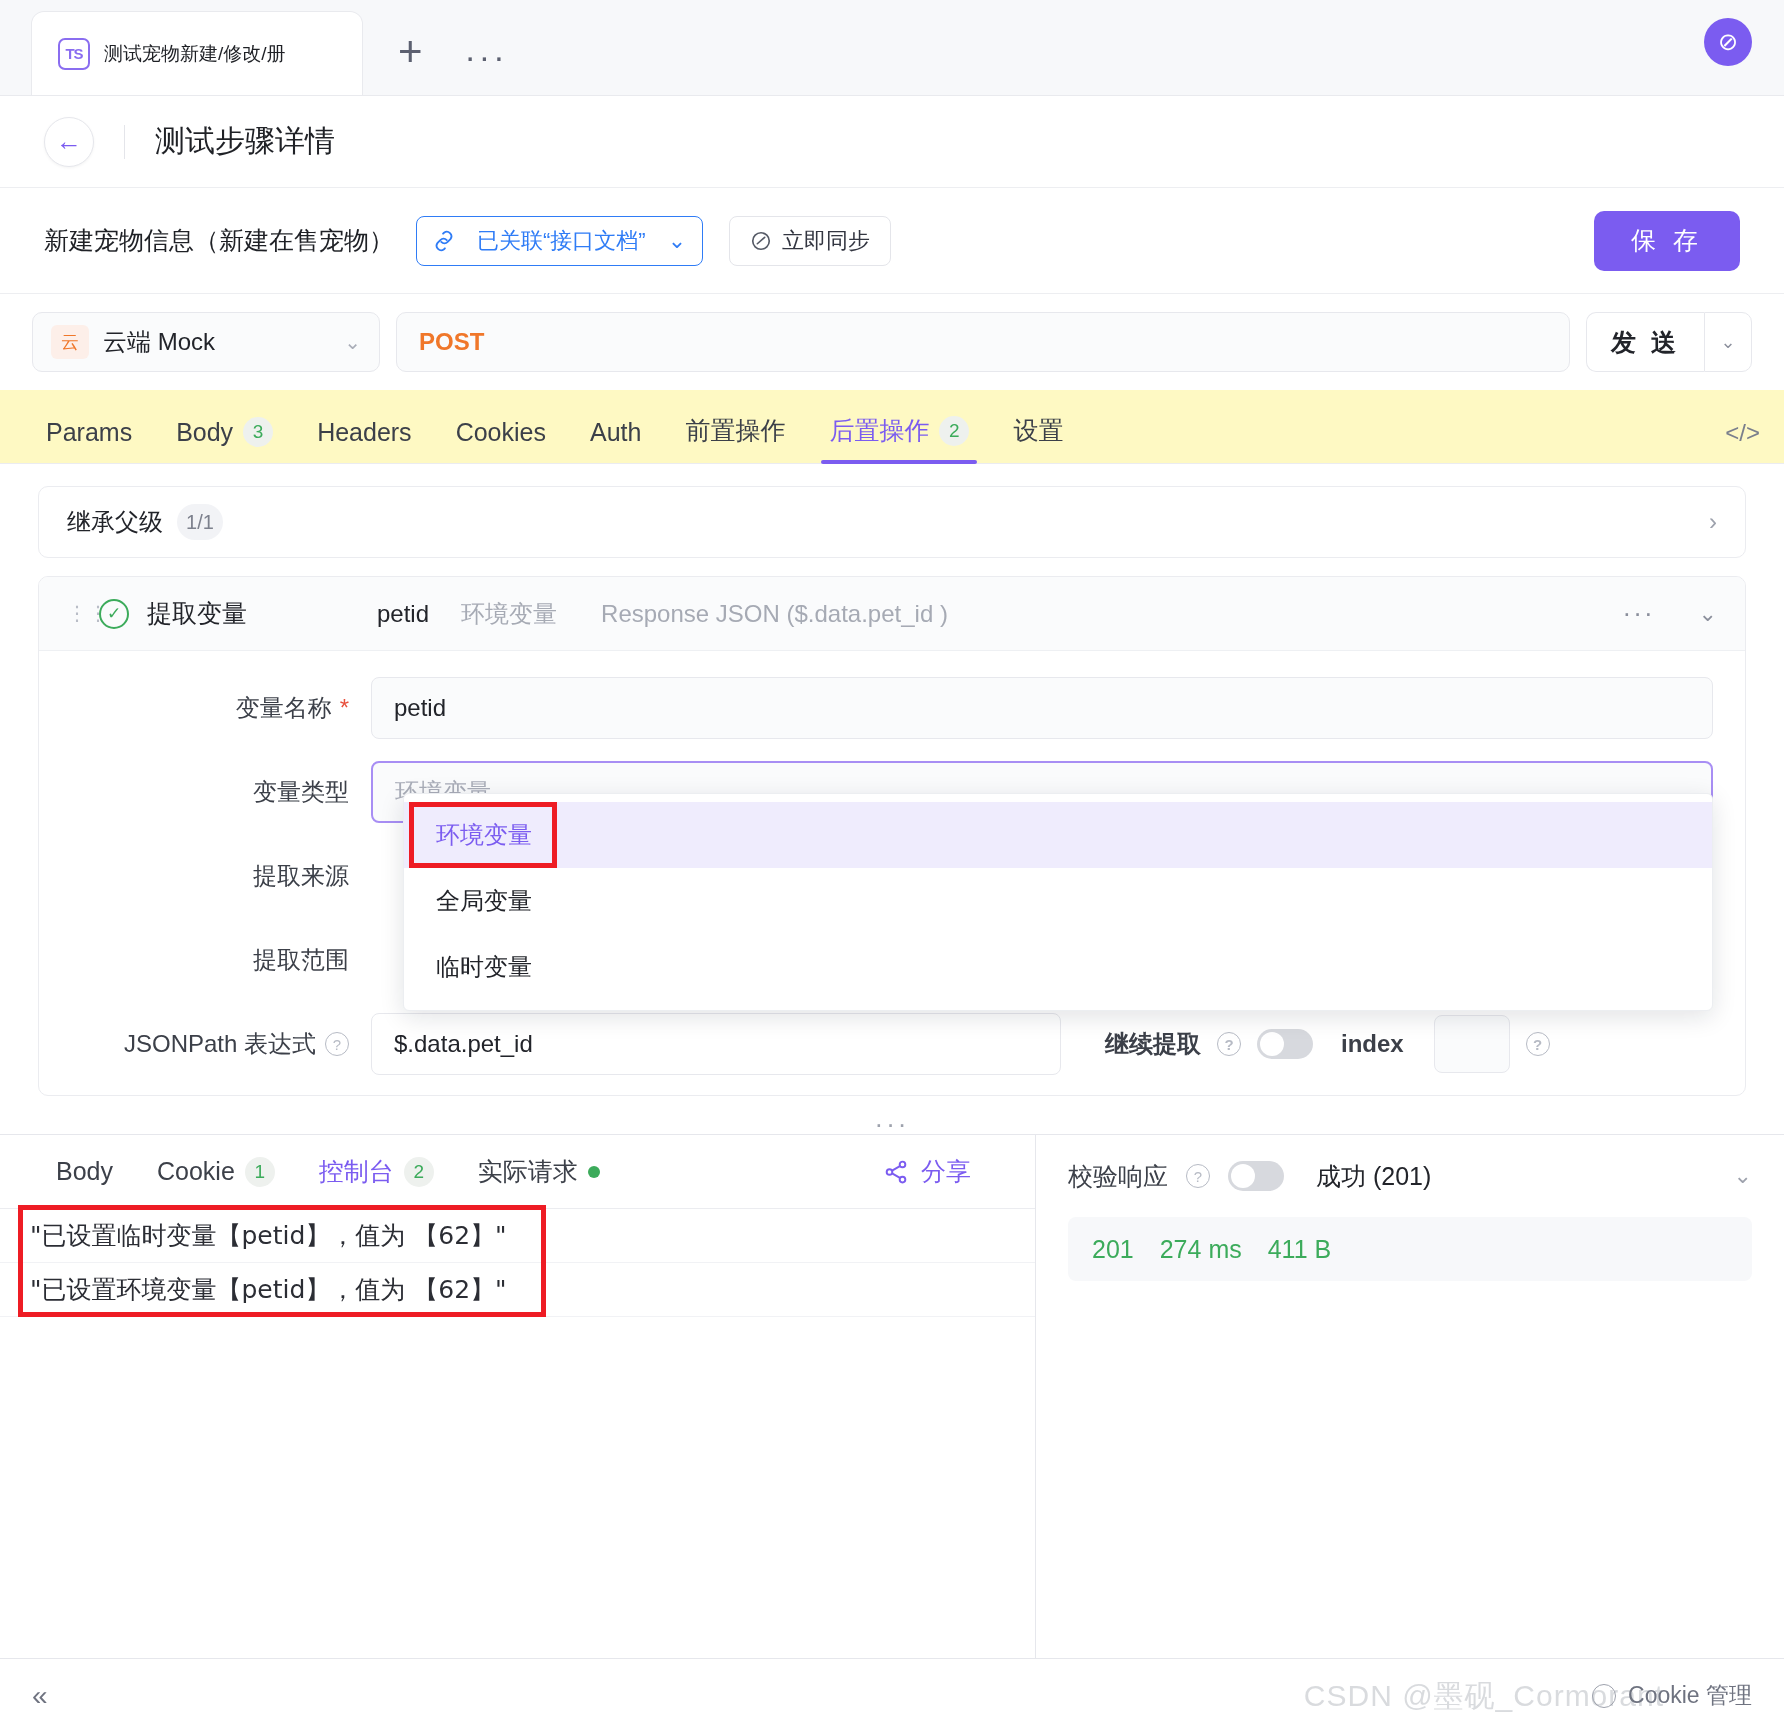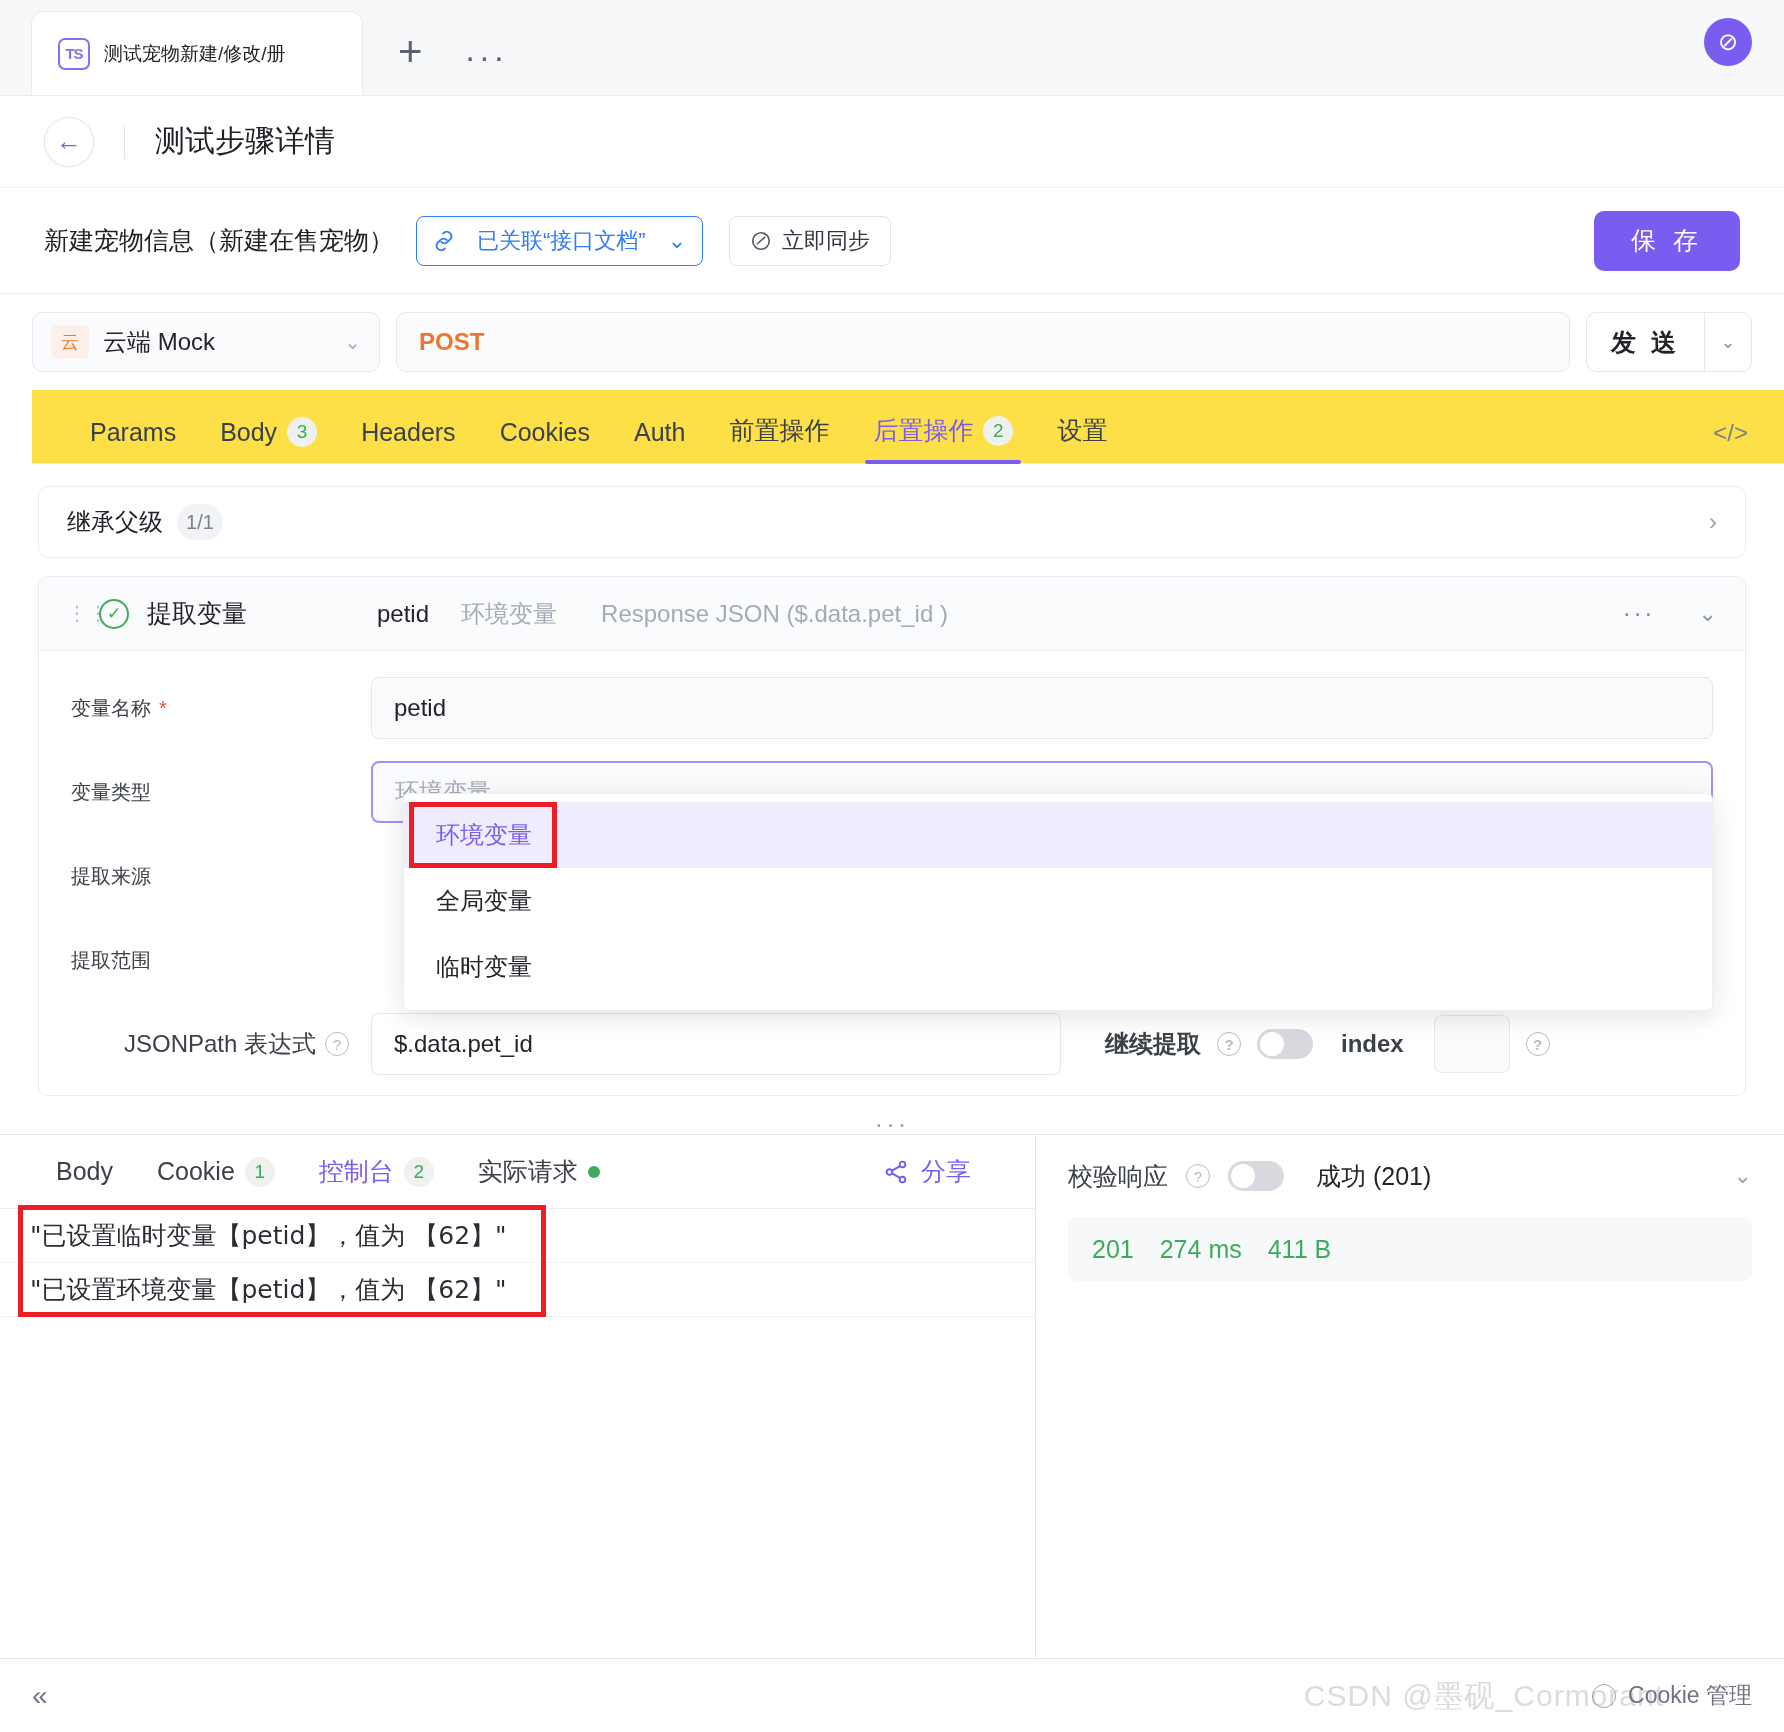--- a/index.html
+++ b/index.html
@@ -158,26 +158,25 @@
     border: 1px solid #e7e8ed; border-radius: 0 10px 10px 0;
     background: #fff; color: #8b8f9c;
     display: flex; align-items: center; justify-content: center;
     font-size: 18px; cursor: pointer;
   }
 
   
   .req-tabs {
     height: 74px;
     display: flex; align-items: flex-end;
-    padding: 0 36px;
+    padding: 0 24px;
     border-bottom: 1px solid #ebecf0;
-    background: #fde047;
+    background: #fef9c3;
     position: relative;
     flex: 0 0 auto;
-    margin-left: 32px;
   }
   .rtab {
     display: flex; align-items: center; gap: 10px;
     padding: 0 22px 16px 22px;
     font-size: 25px; color: #3c4049; cursor: pointer;
     position: relative;
   }
   .rtab.active { color: #7b5cf0; }
   .rtab.active::after {
     content: ""; position: absolute; left: 14px; right: 14px; bottom: -1px;
@@ -235,22 +234,22 @@
   .step-title { font-size: 25px; color: #22242a; }
   .step-var { font-size: 24px; color: #22242a; margin-left: 112px; }
   .step-type { font-size: 24px; color: #a6aab4; margin-left: 14px; }
   .step-src { font-size: 24px; color: #a6aab4; margin-left: 26px; }
   .step-more { margin-left: auto; color: #8b8f9c; font-size: 26px; letter-spacing: 2px; cursor: pointer; }
   .step-collapse { margin-left: 26px; color: #8b8f9c; font-size: 22px; cursor: pointer; }
 
   .step-body { padding: 26px 0 20px 0; position: relative; }
   .frow { display: flex; align-items: center; padding: 0 32px; margin-bottom: 22px; }
   .flabel {
-    width: 300px; padding-right: 22px;
-    font-size: 20px; color: #3c4049; flex: 0 0 300px;
+    width: 300px; text-align: right; padding-right: 22px;
+    font-size: 24px; color: #3c4049; flex: 0 0 300px;
   }
   .req-star { color: #e8513e; margin-left: 8px; }
   .finput {
     flex: 1; height: 62px; border: 1px solid #e7e8ed; border-radius: 8px;
     background: #fafbfc; display: flex; align-items: center;
     padding: 0 22px; font-size: 24px; color: #22242a;
   }
   .finput.focused {
     border: 2px solid #a88ef4; background: #fafbfc;
   }

